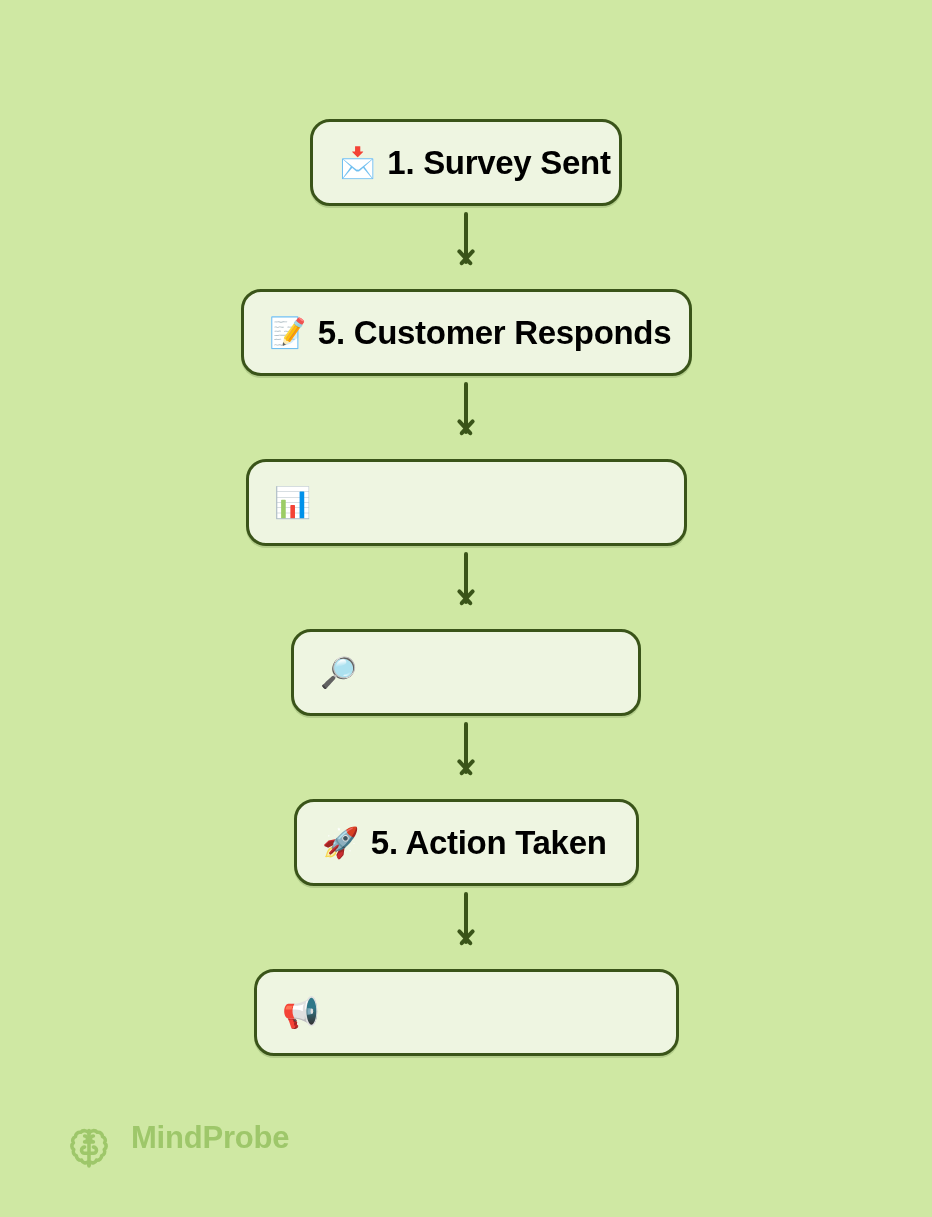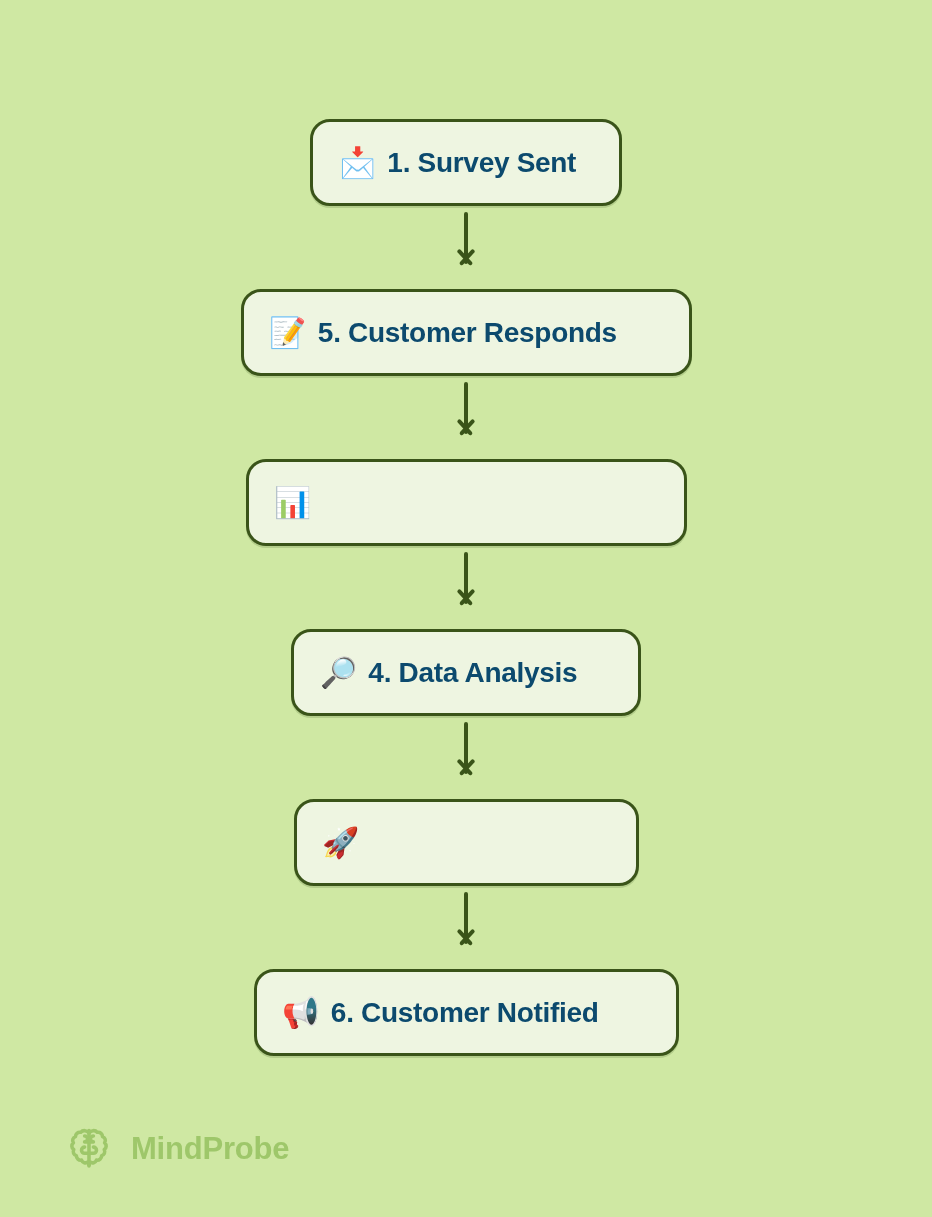--- a/index.html
+++ b/index.html
@@ -50,23 +50,23 @@
   .node-emoji {
     font-size: 30px;
     line-height: 1;
     margin-right: 11px;
     flex: none;
     font-family: "DejaVu Sans", sans-serif;
   }
 
   .node-label {
     font-family: "Liberation Sans", sans-serif;
-    font-size: 28px;
+    font-size: 33px;
     font-weight: bold;
-    color: #0c4a6e;
+    color: #000000;
     letter-spacing: -0.3px;
     white-space: nowrap;
   }
 
   
   .n1 { width: 312px; }
   .n2 { width: 451px; }
   .n3 { width: 441px; }
   .n4 { width: 350px; }
   .n5 { width: 345px; }
@@ -117,21 +117,20 @@
     transform-origin: top center;
     transform: rotate(43deg);
   }
 
   
   .brand {
     position: absolute;
     left: 63px;
     top: 1122px;
     display: flex;
-    align-items: center;
     gap: 16px;
   }
   .brand-mark {
     width: 52px;
     height: 52px;
     flex: none;
     display: block;
   }
   .brand-name {
     font-family: "Liberation Sans", sans-serif;
@@ -173,40 +172,39 @@
       <span class="node-emoji">📊</span>
     </div>
 
     <div class="connector">
       <span class="stem"></span>
       <span class="head"></span>
     </div>
 
     <div class="node n4">
       <span class="node-emoji">🔎</span>
-      <span class="node-label">4. Data Analysis</span>
     </div>
 
     <div class="connector">
       <span class="stem"></span>
       <span class="head"></span>
     </div>
 
     <div class="node n5">
       <span class="node-emoji">🚀</span>
+      <span class="node-label">5. Action Taken</span>
     </div>
 
     <div class="connector">
       <span class="stem"></span>
       <span class="head"></span>
     </div>
 
     <div class="node n6">
       <span class="node-emoji">📢</span>
-      <span class="node-label">6. Customer Notified</span>
     </div>
 
   </div>
 
   <div class="brand">
     <svg class="brand-mark" viewBox="0 0 64 64" aria-hidden="true">
       <g fill="none" stroke="#9ec76a" stroke-width="4.4" stroke-linecap="round" stroke-linejoin="round">
         <path d="M32 10.5 V54"></path>
         <path d="M32 13.5c-2.2-3.4-7.6-3.9-10.2-0.8c-3.6-0.6-6.6 2-6.4 5.3c-3.3 1.2-4.6 5-2.6 7.7c-2.7 2.2-2.5 6.3 0.4 8.2c-1.6 3 0 6.7 3.3 7.5c-0.2 3.4 2.9 6.1 6.3 5.5c1.2 3.2 5.2 4.4 8 2.4c1.1 0.8 1.2 2 1.2 3.2"></path>
         <path d="M32 13.5c2.2-3.4 7.6-3.9 10.2-0.8c3.6-0.6 6.6 2 6.4 5.3c3.3 1.2 4.6 5 2.6 7.7c2.7 2.2 2.5 6.3-0.4 8.2c1.6 3 0 6.7-3.3 7.5c0.2 3.4-2.9 6.1-6.3 5.5c-1.2 3.2-5.2 4.4-8 2.4c-1.1 0.8-1.2 2-1.2 3.2"></path>

